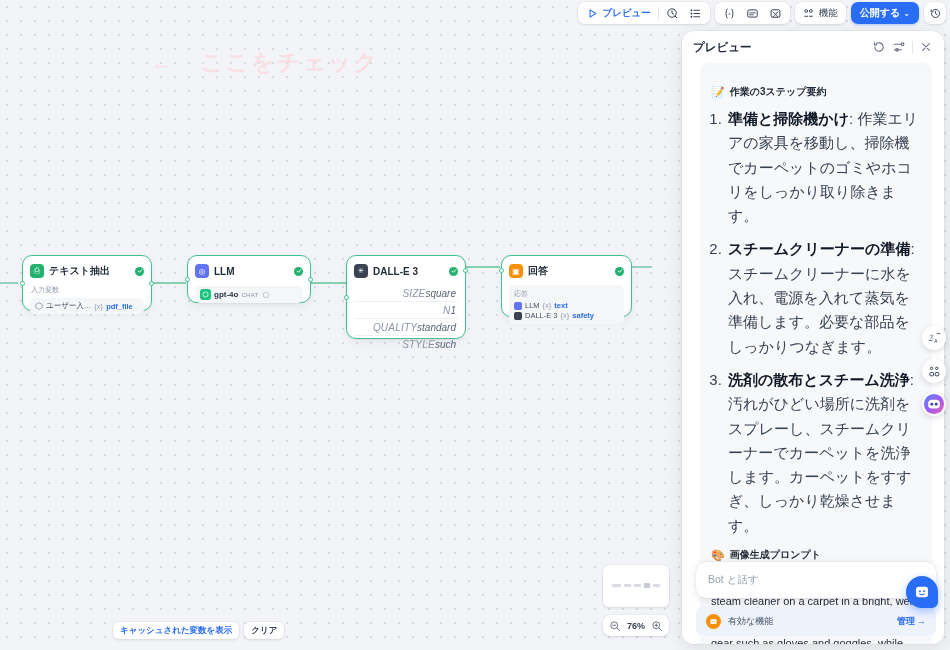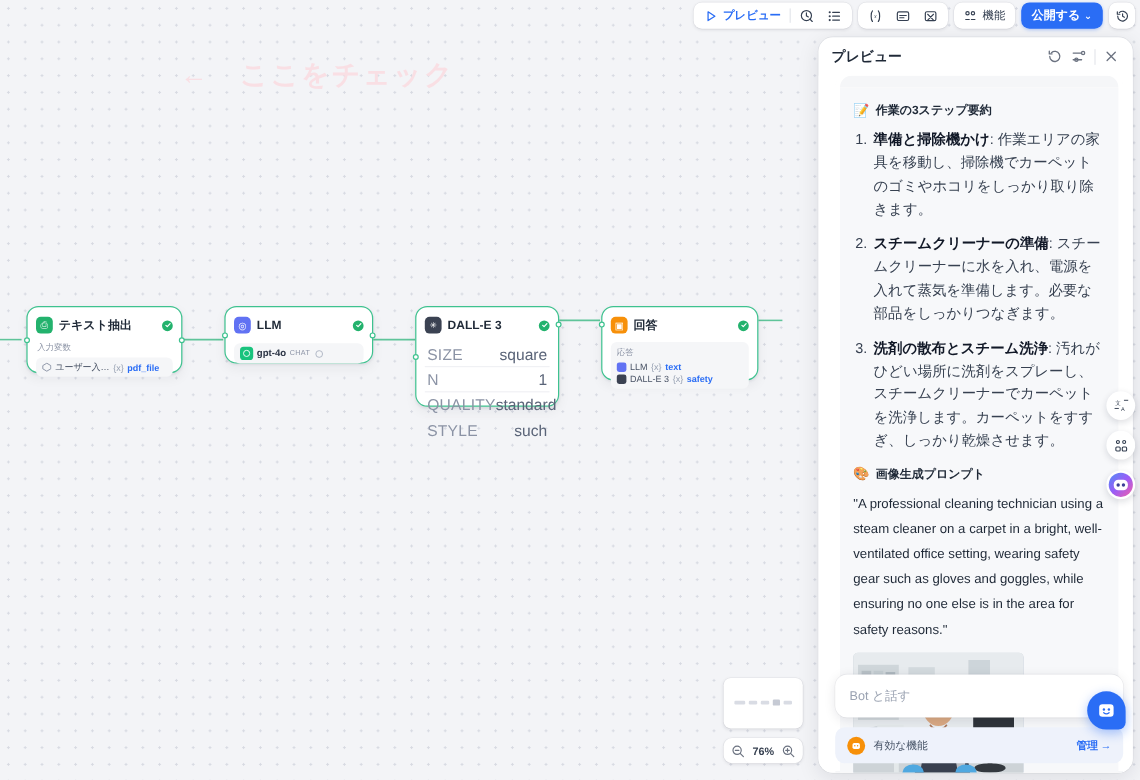--- a/index.html
+++ b/index.html
@@ -96,22 +96,22 @@
   .model-ic {
     width: 11px; height: 11px; border-radius: 3px; background: #19c37d;
     flex: none; display: flex; align-items: center; justify-content: center;
   }
   .model-name { font-size: 8px; font-weight: 700; color: #2b3445; }
   .badge {
     font-size: 6px; color: #8b93a5; border: 0; background: transparent;
     letter-spacing: .3px;
   }
   .param-row {
-    display: flex; justify-content: space-between; align-items: center;
-    font-size: 13px; padding: 2.5px 2px; border-top: 1px solid #f0f1f4;
+    display: flex; justify-content: flex-end; align-items: center;
+    font-size: 10px; padding: 2.5px 2px; border-top: 1px solid #f0f1f4; font-style: italic;
   }
   .param-row:first-child { border-top: 0; }
   .param-k { color: #8b93a5; letter-spacing: .2px; }
   .param-v { color: #5a6478; }
 
   .port {
     position: absolute; width: 5px; height: 5px; border-radius: 50%;
     background: #fff; border: 1.5px solid #3ec28f; top: 50%;
     margin-top: -2.5px;
   }
@@ -175,21 +175,21 @@
     background: #f7f8fa; border-radius: 0 0 10px 10px; margin: 0 4px;
     padding: 8px 11px 12px;
   }
   .sec-head {
     display: flex; align-items: center; gap: 5px;
     font-size: 10px; font-weight: 700; color: #1f2937; margin: 4px 0 8px;
   }
   .sec-head .emo { font-size: 11px; }
   ol.steps { margin: 0 0 4px 0; padding-left: 15px; }
   ol.steps li {
-    font-size: 12px; line-height: 1.62; color: #374151;
+    font-size: 15px; line-height: 1.62; color: #374151;
     margin-bottom: 9px; padding-left: 2px;
   }
   ol.steps li b { color: #111827; font-weight: 700; }
   .prompt-q {
     font-size: 11px; line-height: 1.92; color: #1f2937;
     font-weight: 500; margin: 6px 0 8px;
   }
   .gen-img {
     width: 142px; height: 108px; border-radius: 4px; overflow: hidden;
     position: relative; background: #c9d2da;
@@ -355,20 +355,24 @@
         </div>
         <div class="ref-row">
           <span class="ref-ic" style="background:#3b4252"></span>
           <span class="chip-txt">DALL-E 3</span>
           <span class="var-x">{x}</span>
           <span class="var-tag">safety</span>
         </div>
       </div>
     </div>
 
+    <div id="bl-bar">
+      <div class="bl-btn">キャッシュされた変数を表示</div>
+      <div class="bl-btn plain">クリア</div>
+    </div>
 
     <div id="minimap">
       <span class="mini-n" style="left:9px;width:9px"></span>
       <span class="mini-n" style="left:21px;width:7px"></span>
       <span class="mini-n" style="left:31px;width:7px"></span>
       <span class="mini-n" style="left:41px;width:6px;height:5px;top:18px;background:#c6cad4"></span>
       <span class="mini-n" style="left:50px;width:7px"></span>
     </div>
 
     <div id="zoomctl">

